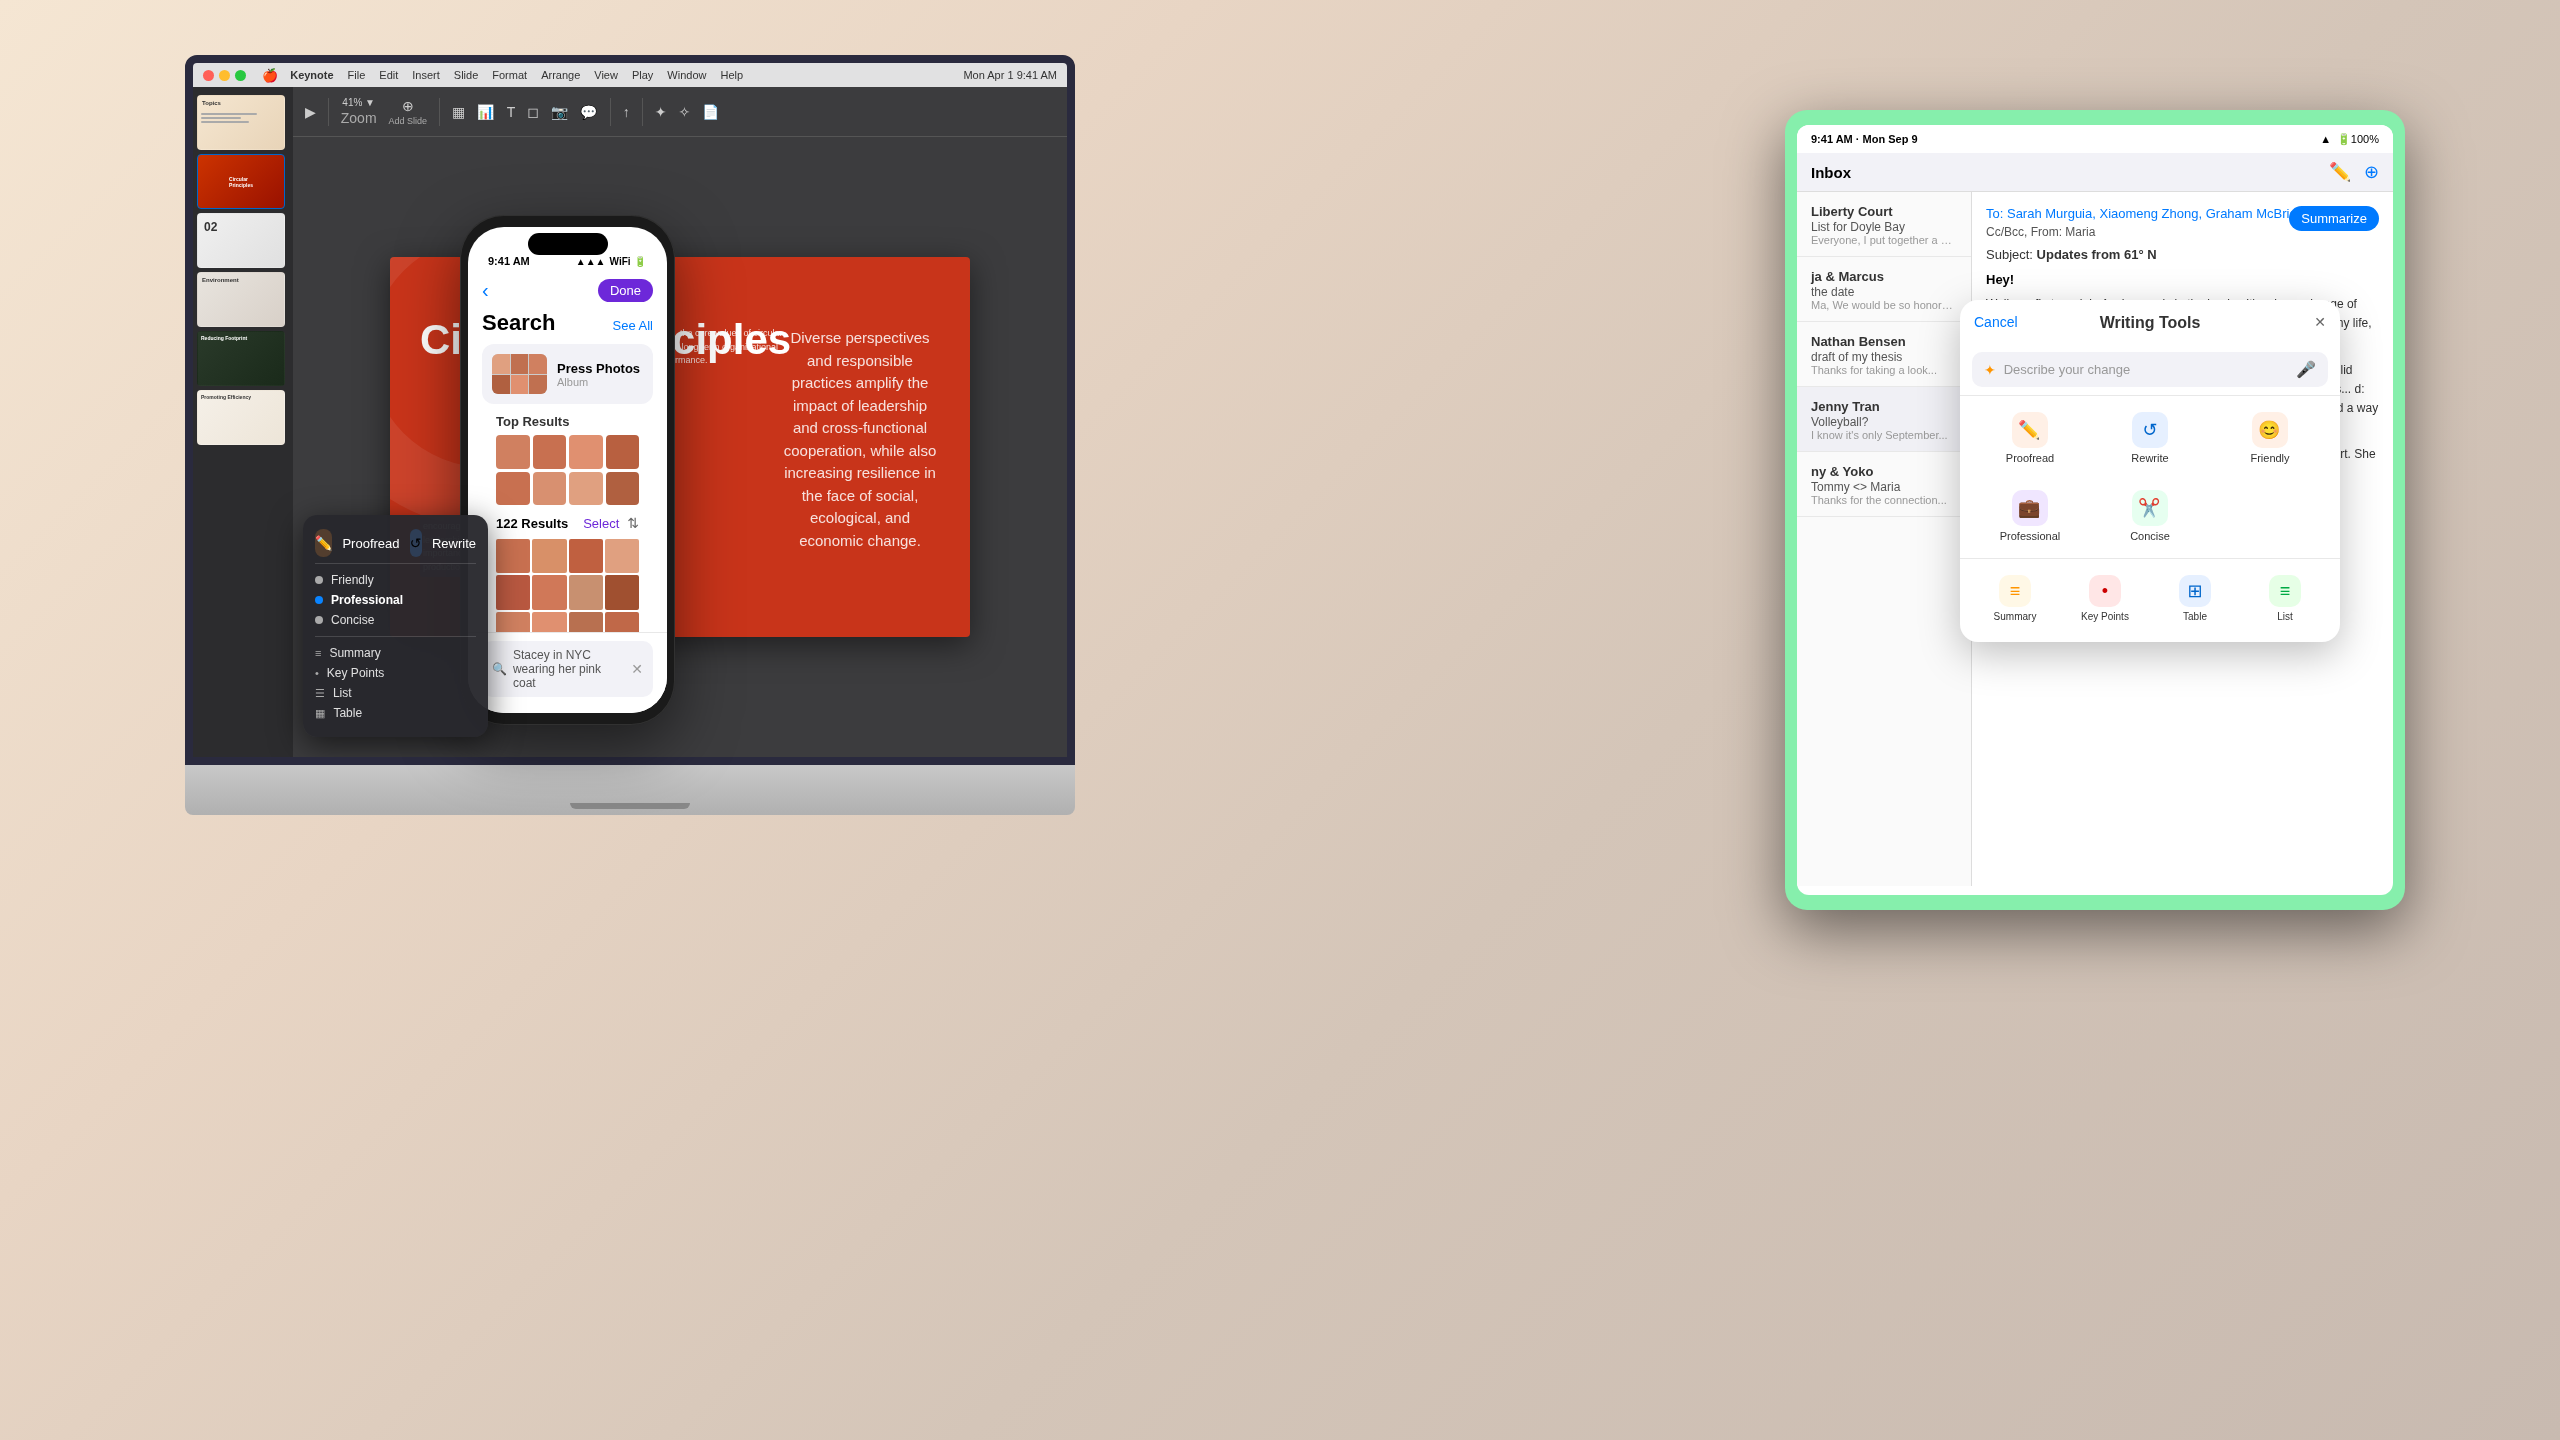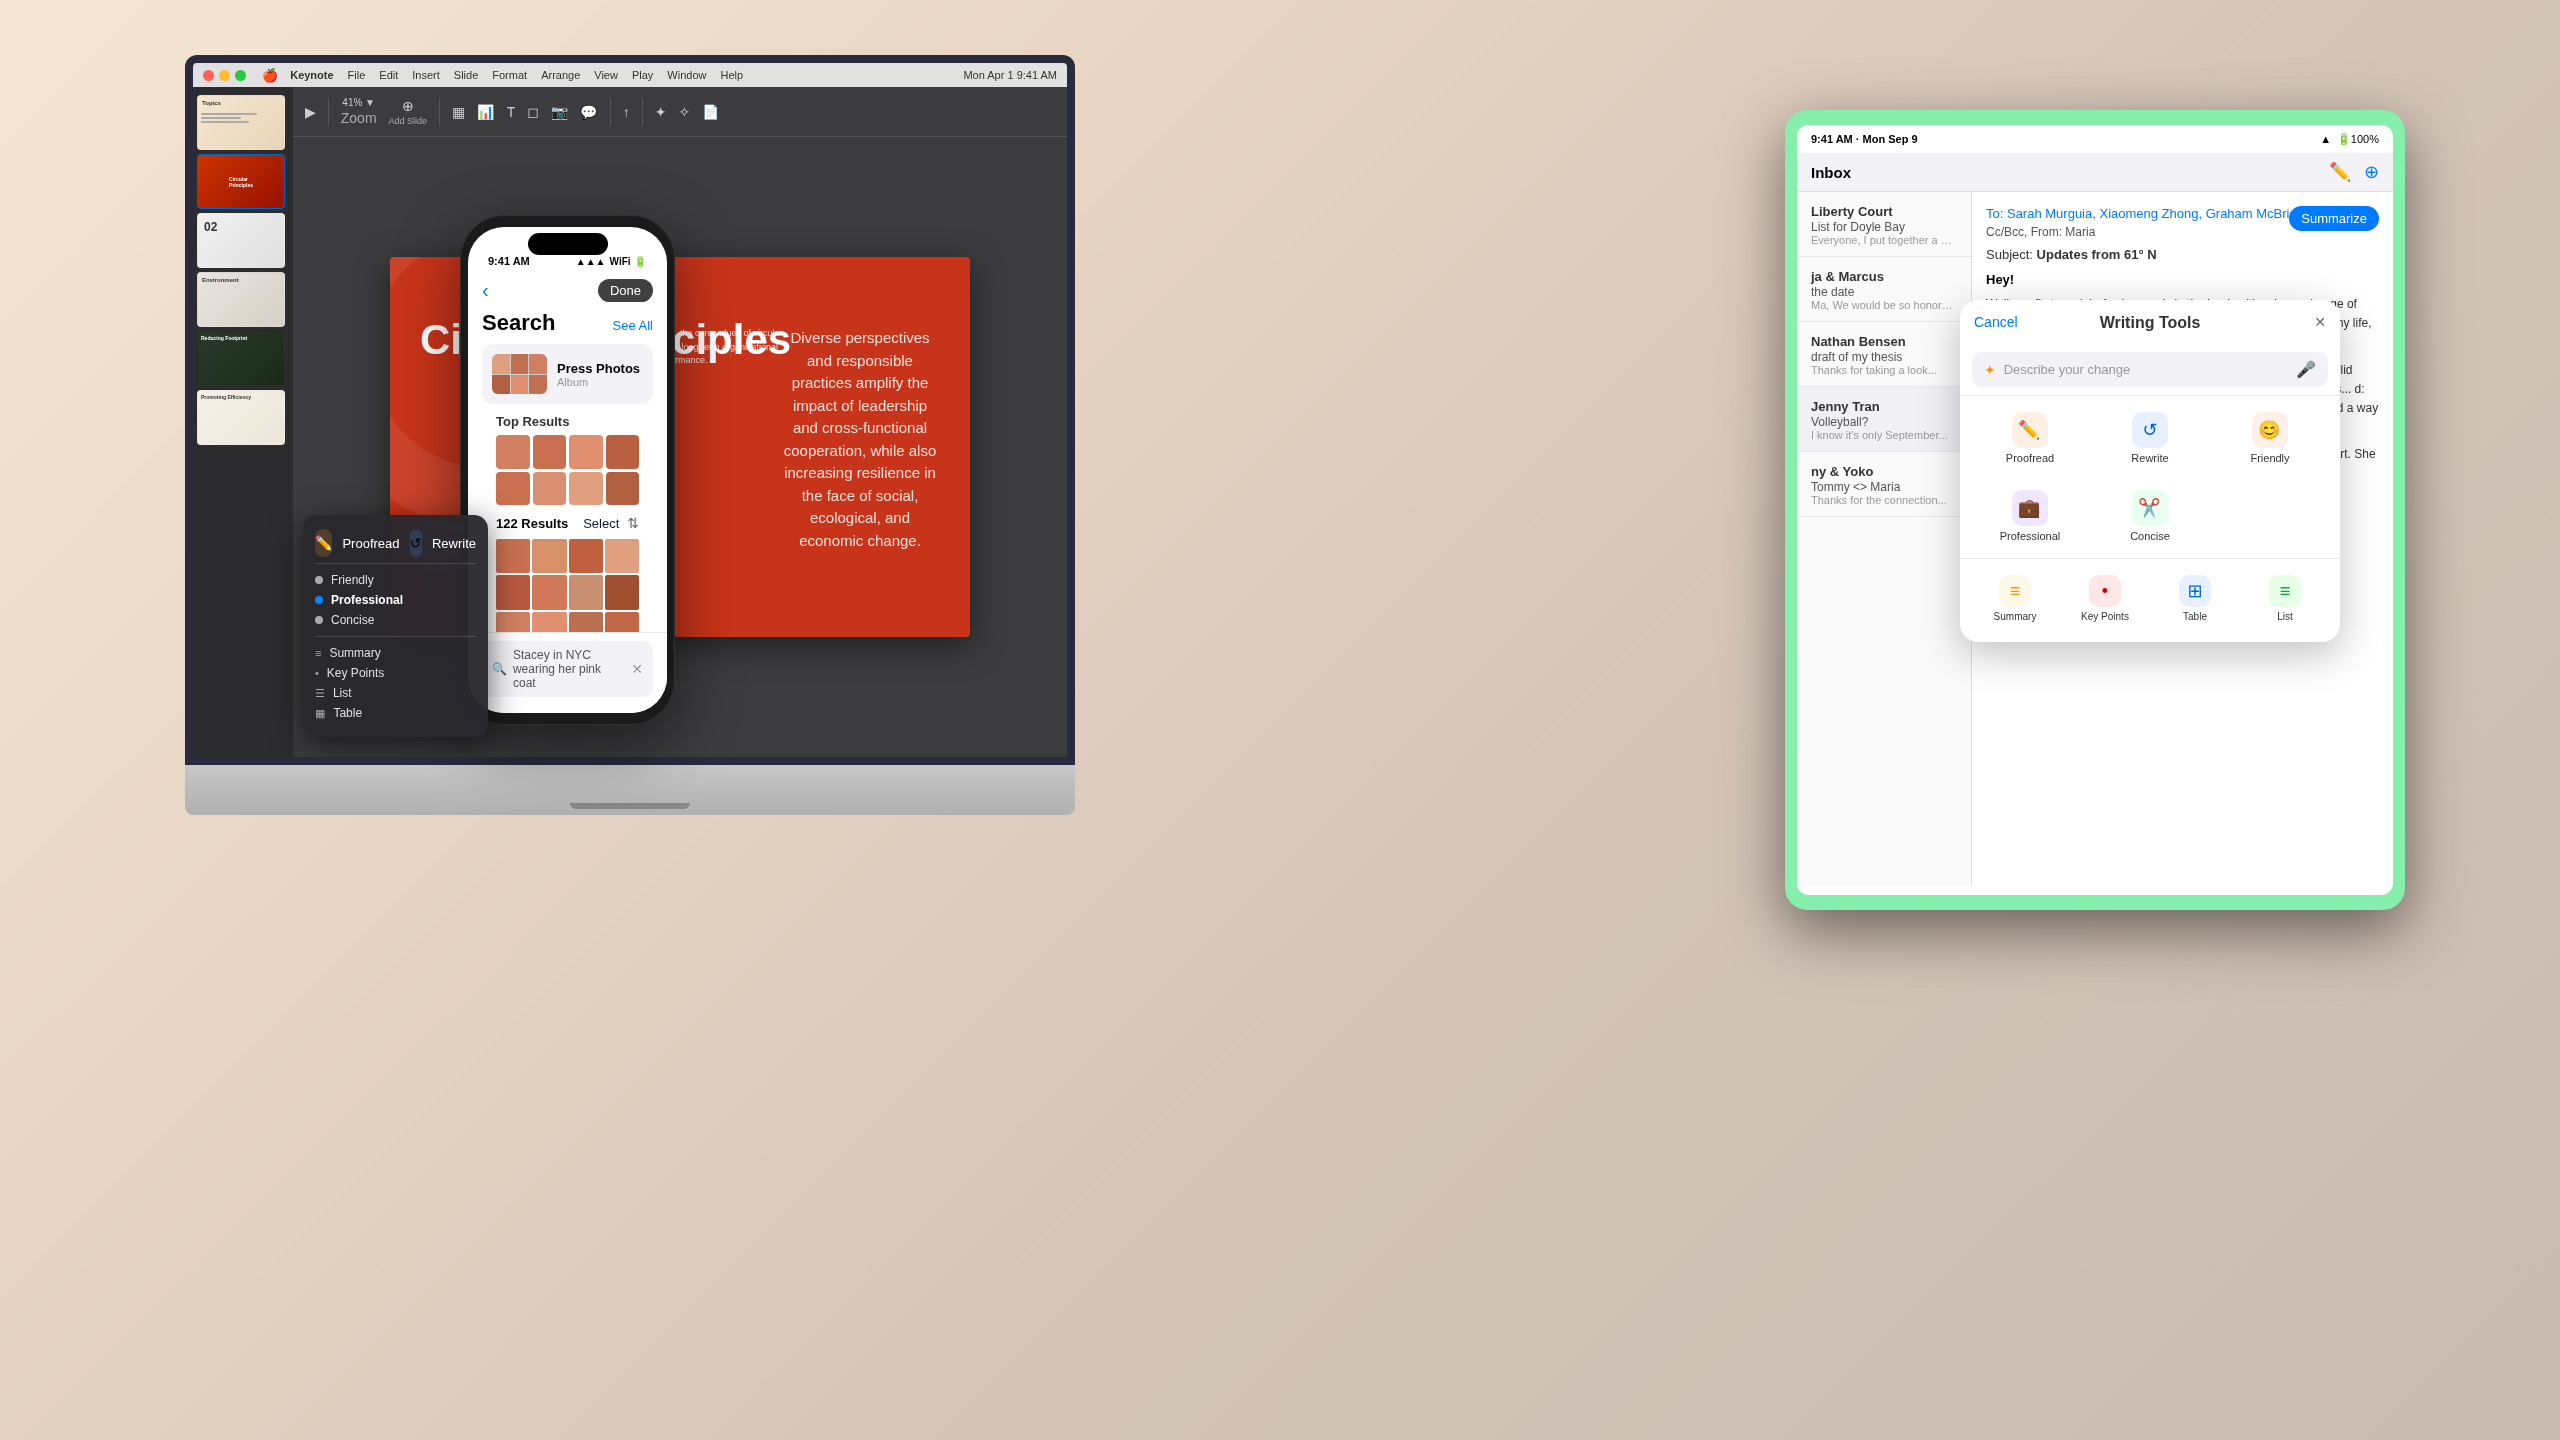--- a/index.html
+++ b/index.html
@@ -383,21 +383,21 @@
     .iphone-status-right { margin-left: auto; display: flex; gap: 4px; align-items: center; font-size: 10px; }
 
     .iphone-nav {
       display: flex;
       align-items: center;
       padding: 8px 14px;
       gap: 8px;
     }
     .iphone-done-btn {
       margin-left: auto;
-      background: #404040;
+      background: #6d28d9;
       color: white;
       border-radius: 14px;
       padding: 4px 12px;
       font-size: 13px;
       font-weight: 500;
     }
 
     .iphone-search-section {
       padding: 0 14px;
     }
@@ -873,21 +873,21 @@
           <div class="top-result-thumb" style="background:#e09070"></div>
           <div class="top-result-thumb" style="background:#b86040"></div>
           <div class="top-result-thumb" style="background:#c87050"></div>
           <div class="top-result-thumb" style="background:#d89070"></div>
           <div class="top-result-thumb" style="background:#e0a080"></div>
           <div class="top-result-thumb" style="background:#b06040"></div>
         </div>
 
         <div class="results-count-row">
           <span style="font-size:13px;font-weight:600">122 Results</span>
-          <span style="font-size:13px;color:#0f172a;margin-left:auto">Select</span>
+          <span style="font-size:13px;color:#6d28d9;margin-left:auto">Select</span>
           <span style="font-size:14px;color:#666;margin-left:8px">⇅</span>
         </div>
 
         <div class="results-big-grid">
           <div class="result-big-thumb" style="background:#c87050"></div>
           <div class="result-big-thumb" style="background:#d89068"></div>
           <div class="result-big-thumb" style="background:#c06040"></div>
           <div class="result-big-thumb" style="background:#e0a080"></div>
           <div class="result-big-thumb" style="background:#b85840"></div>
           <div class="result-big-thumb" style="background:#d07858"></div>

